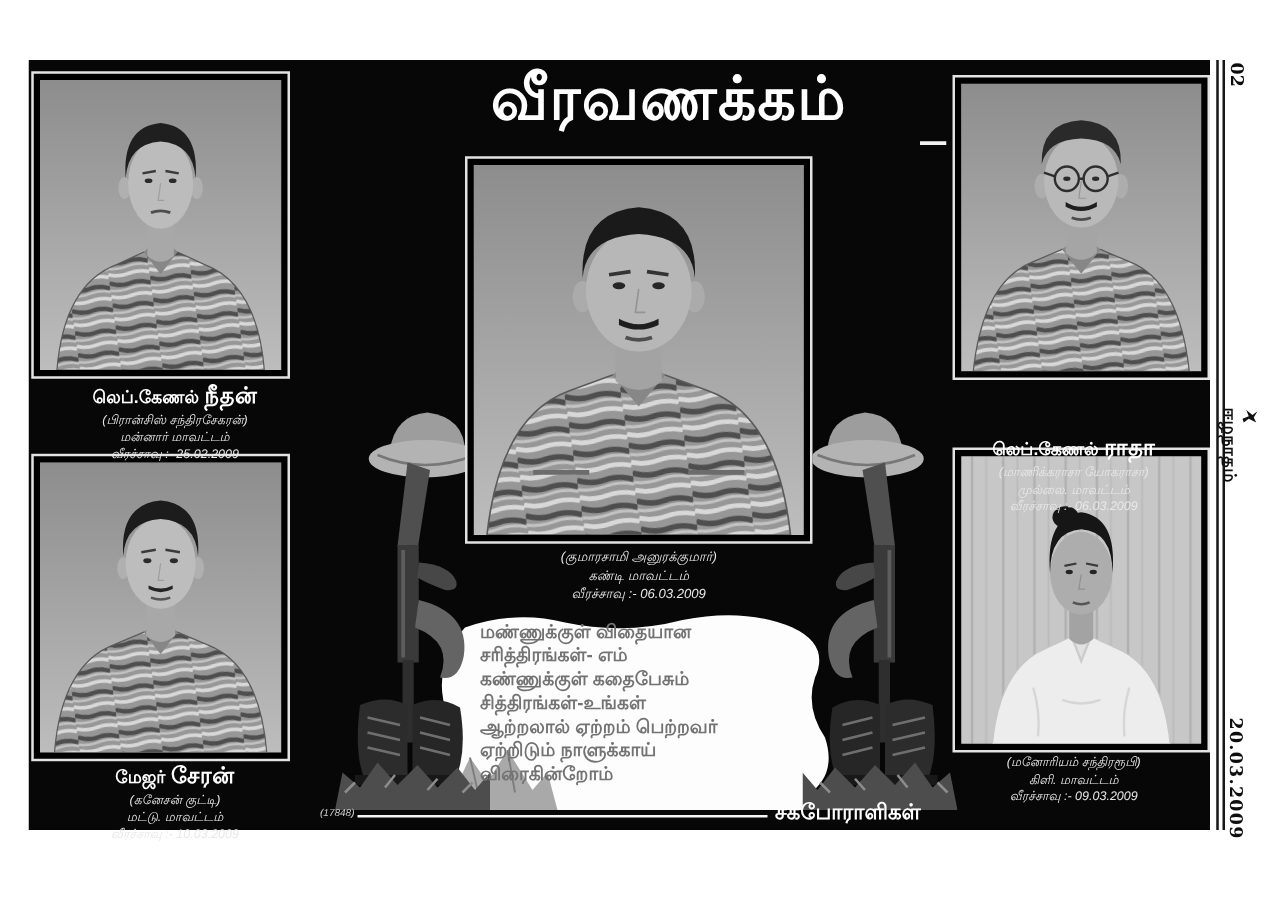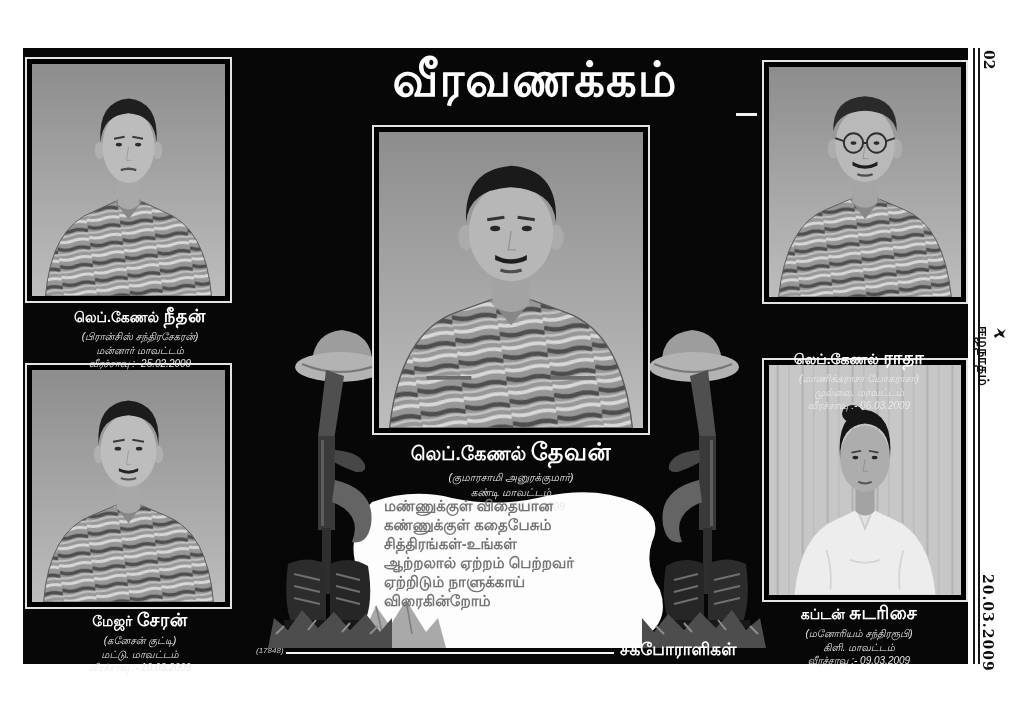--- a/index.html
+++ b/index.html
@@ -201,38 +201,34 @@
 
 <div id="c-radha" class="abs cap">
   <div><span class="rank">லெப்.கேணல்</span>
        <span class="name">ராதா</span></div>
   <div class="sub">(மாணிக்கராசா யோகராசா)</div>
   <div class="sub">முல்லை. மாவட்டம்</div>
   <div class="sub">வீரச்சாவு :- 06.03.2009</div>
 </div>
 
 <div id="c-thevan" class="abs cap">
-  <div><span class="rank">லெப்.கேணல்</span>
-       <span class="name">தேவன்</span></div>
   <div class="sub">(குமாரசாமி அனுரக்குமார்)</div>
   <div class="sub">கண்டி மாவட்டம்</div>
   <div class="sub">வீரச்சாவு :- 06.03.2009</div>
 </div>
 
 <div id="c-cheran" class="abs cap">
   <div><span class="rank">மேஜர்</span>
        <span class="name">சேரன்</span></div>
   <div class="sub">(கனேசன் குட்டி)</div>
   <div class="sub">மட்டு. மாவட்டம்</div>
   <div class="sub">வீரச்சாவு :- 10.03.2009</div>
 </div>
 
 <div id="c-sudarisai" class="abs cap">
-  <div><span class="rank">கப்டன்</span>
-       <span class="name">சுடரிசை</span></div>
   <div class="sub">(மனோரியம் சந்திரரூபி)</div>
   <div class="sub">கிளி. மாவட்டம்</div>
   <div class="sub">வீரச்சாவு :- 09.03.2009</div>
 </div>
 
 <div id="rifle-left" class="abs rifle">
   <svg viewBox="0 0 124 336">
     <path d="M44 48 Q48 20 74 18 Q104 22 104 50 Q90 62 72 62 Q55 60 44 48 Z" fill="#9d9d9d"></path>
     <ellipse cx="72" cy="55" rx="45" ry="15" fill="#b3b3b3"></ellipse>
     <path d="M34 52 q38 16 78 0" stroke="#777" stroke-width="2" fill="none"></path>
@@ -274,20 +270,21 @@
 <div id="poem-panel" class="abs">
   <svg viewBox="0 0 320 162" width="320" height="162">
     <path d="M24 16 Q64 2 104 12 Q152 22 198 10 Q248 0 286 16 Q316 30 304 56 Q296 80 312 104 Q322 134 298 150 L298 162 L16 162 Q6 146 14 128 Q24 110 10 86 Q0 58 12 38 Q16 24 24 16 Z" fill="#fdfdfd"></path>
     <path d="M8 162 L28 120 L42 140 L58 114 L78 146 L90 132 L98 162 Z" fill="#a9a9a9"></path>
     <path d="M28 120 L34 146 M58 114 L64 148" stroke="#7d7d7d" stroke-width="1.5" fill="none"></path>
   </svg>
 </div>
 
 <div id="poem" class="abs">
   <div>மண்ணுக்குள் விதையான</div>
+  <div>சரித்திரங்கள்- எம்</div>
   <div>கண்ணுக்குள் கதைபேசும்</div>
   <div>சித்திரங்கள்-உங்கள்</div>
   <div>ஆற்றலால் ஏற்றம் பெற்றவர்</div>
   <div>ஏற்றிடும் நாளுக்காய்</div>
   <div>விரைகின்றோம்</div>
 </div>
 
 <div id="ref-num" class="abs">(17848)</div>
 <div id="credit-line" class="abs"></div>
 <div id="signature" class="abs">சகபோராளிகள்</div>

